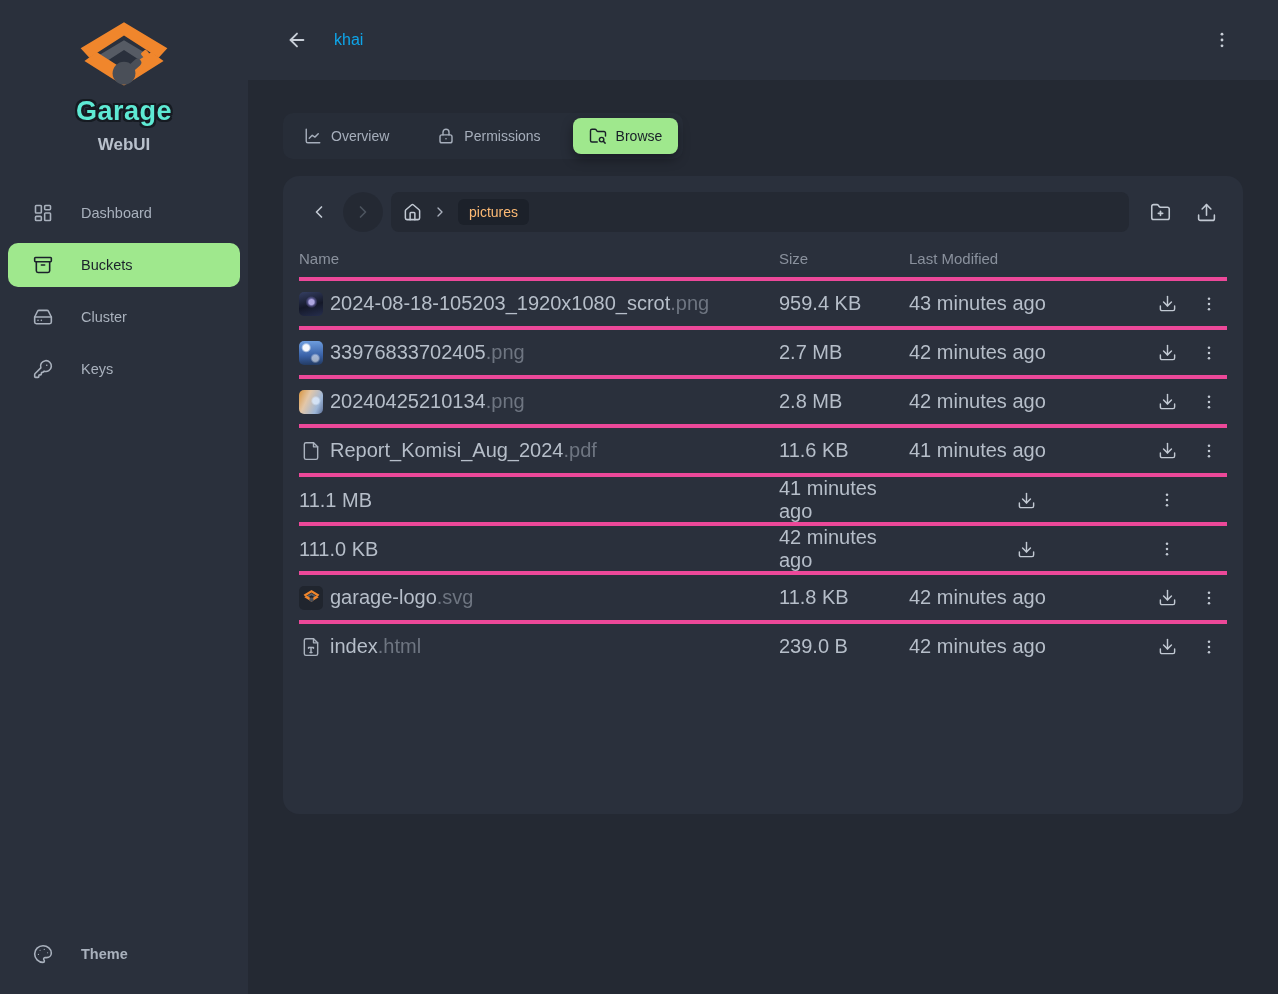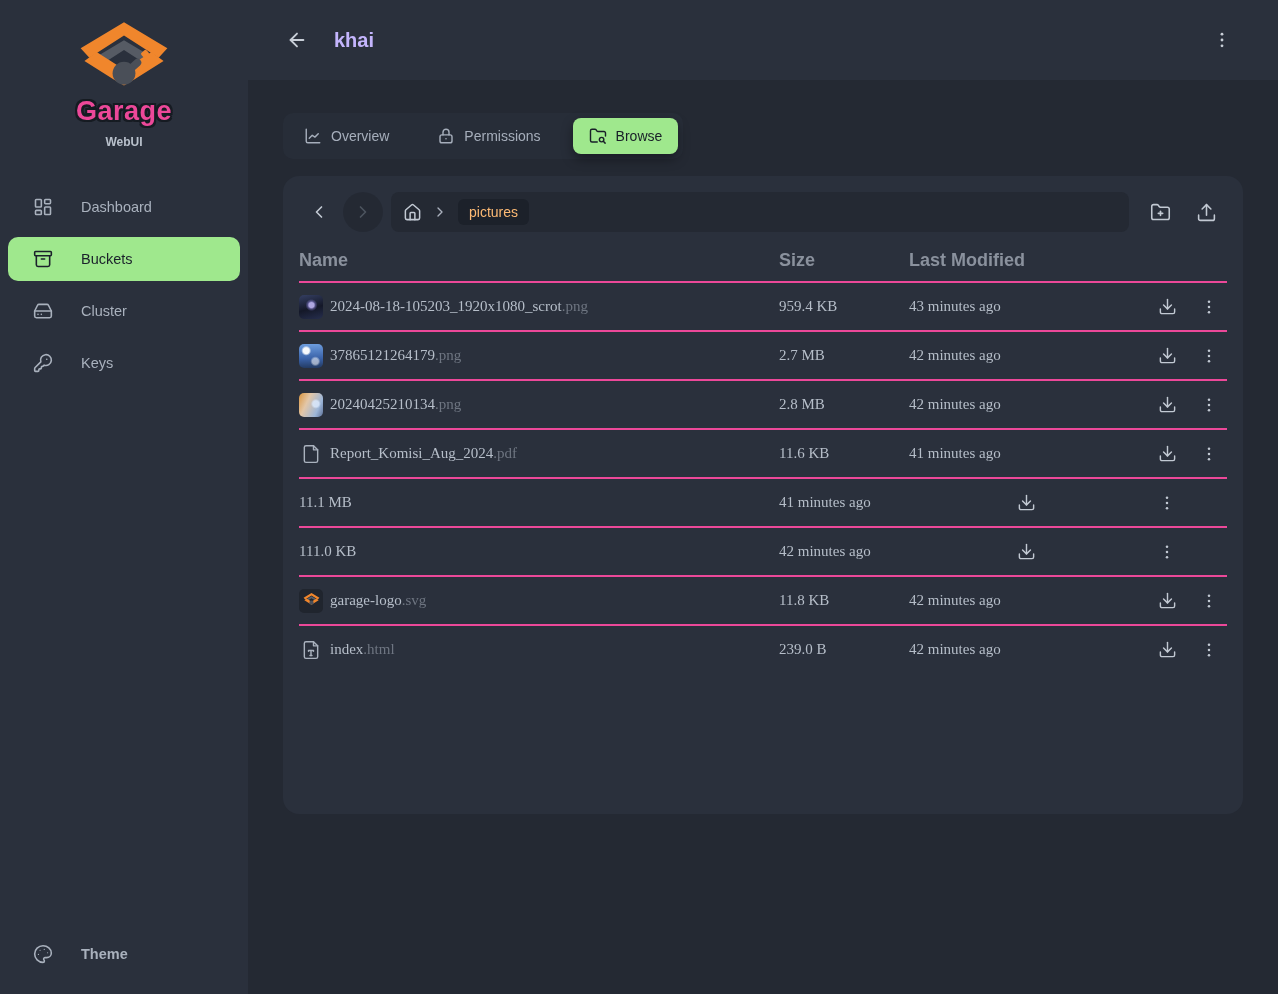--- a/index.html
+++ b/index.html
@@ -11,47 +11,47 @@
   }
   .app { display:flex; width:1278px; height:994px; }
 
   
   .sidebar {
     width:248px; flex-shrink:0; background:#2a303c;
     display:flex; flex-direction:column; padding-bottom:10px;
   }
   .logo-wrap { margin:20px auto 0; width:92px; }
   .app-name {
-    text-align:center; font-size:27px; font-weight:700; color:#ec4899;
+    text-align:center; font-size:27px; font-weight:700; color:#5eead4;
     letter-spacing:.5px; margin-top:6px;
     text-shadow:-2px -2px 0 #161b22, 2px -2px 0 #161b22, -2px 2px 0 #161b22,
                  2px 2px 0 #161b22, 0 -2px 0 #161b22, 0 2px 0 #161b22,
                 -2px 0 0 #161b22, 2px 0 0 #161b22;
   }
-  .app-subtitle { text-align:center; font-size:12px; font-weight:700; color:#b9c1cc; margin-top:8px; }
+  .app-subtitle { text-align:center; font-size:17px; font-weight:700; color:#b9c1cc; margin-top:8px; }
   .nav { margin-top:36px; padding:0 8px; display:flex; flex-direction:column; gap:8px; }
   .nav-item {
     display:flex; align-items:center; gap:28px; height:44px;
     padding-left:25px; border-radius:10px; color:#a9b1bd;
     font-size:14.5px; cursor:pointer; background:transparent; border:none;
     font-family:inherit; text-align:left; width:100%;
   }
   .nav-item svg { flex-shrink:0; }
   .nav-item.active { background:var(--accent,#9fe88d); color:#1b212b; }
   .sidebar-spacer { flex:1; }
   .sidebar-footer { padding:0 8px 8px; }
   .sidebar-footer .nav-item { font-weight:700; }
 
   
   .main { flex:1; display:flex; flex-direction:column; background:#242933; }
   .topbar {
     height:80px; flex-shrink:0; background:#2a303c;
     display:flex; align-items:center; padding:0 42px 0 34px; gap:22px;
   }
-  .topbar h1 { font-size:20px; font-weight:700; color:#c4b5fd; }
+  .topbar h1 { font-size:16px; font-weight:400; color:#0ea5e9; }
   .ghost-btn {
     background:none; border:none; color:#c9cfd8; cursor:pointer;
     display:flex; align-items:center; justify-content:center; padding:4px;
   }
   .topbar .push-right { margin-left:auto; }
 
   .content { flex:1; padding:33px 35px 0; }
 
   
   .tabs {
@@ -95,23 +95,23 @@
     display:flex; align-items:center; justify-content:center; border-radius:8px; cursor:pointer;
     flex-shrink:0;
   }
 
   
   .grid-row {
     display:grid;
     grid-template-columns:1fr 130px 234px 48px 36px;
     align-items:center;
   }
-  .thead { padding:18px 0 10px; color:#8a919d; font-size:18px; font-weight:700; }
+  .thead { padding:18px 0 10px; color:#8a919d; font-size:15px; font-weight:400; }
   .trow {
-    height:49px; border-top:2px solid #ec4899; font-size:15px; color:#b6bec9;font-family:Liberation Serif, serif;
+    height:49px; border-top:4px solid #ec4899; font-size:20px; color:#b6bec9;
   }
   .cell-name { display:flex; align-items:center; gap:7px; min-width:0; }
   .row-icon { width:24px; height:24px; display:flex; align-items:center; justify-content:center; color:#aab2be; flex-shrink:0; }
   .fname { white-space:nowrap; overflow:hidden; text-overflow:ellipsis; cursor:pointer; }
   .fname .ext { color:#6e7581; }
   .thumb { width:24px; height:24px; border-radius:5px; }
   .thumb-dark {
     background:
       radial-gradient(circle at 52% 42%, rgba(200,190,255,.85) 0 2.5px, rgba(140,130,220,.45) 4px, transparent 6px),
       linear-gradient(165deg,#353f63 0%,#141828 55%,#262e4e 100%);
@@ -344,21 +344,21 @@
                   <circle cx="12" cy="12" r="1.7"></circle>
                   <circle cx="12" cy="19" r="1.7"></circle>
                 </svg>
     </button>
   </div>
             <div class="grid-row trow">
     <div class="cell-name">
       <span class="row-icon">
                   <div class="thumb thumb-blue"></div>
                 </span>
-      <span class="fname"><span class="base">37865121264179</span><span class="ext">.png</span></span>
+      <span class="fname"><span class="base">33976833702405</span><span class="ext">.png</span></span>
     </div>
     <div>2.7 MB</div>
     <div>42 minutes ago</div>
     <button class="cell-action">
       <svg width="19" height="19" viewBox="0 0 24 24" fill="none" stroke="currentColor" stroke-width="1.8" stroke-linecap="round" stroke-linejoin="round">
                   <path d="M21 15v4a2 2 0 0 1-2 2H5a2 2 0 0 1-2-2v-4"></path>
                   <polyline points="7 10 12 15 17 10"></polyline>
                   <line x1="12" y1="15" x2="12" y2="3"></line>
                 </svg>
     </button>

